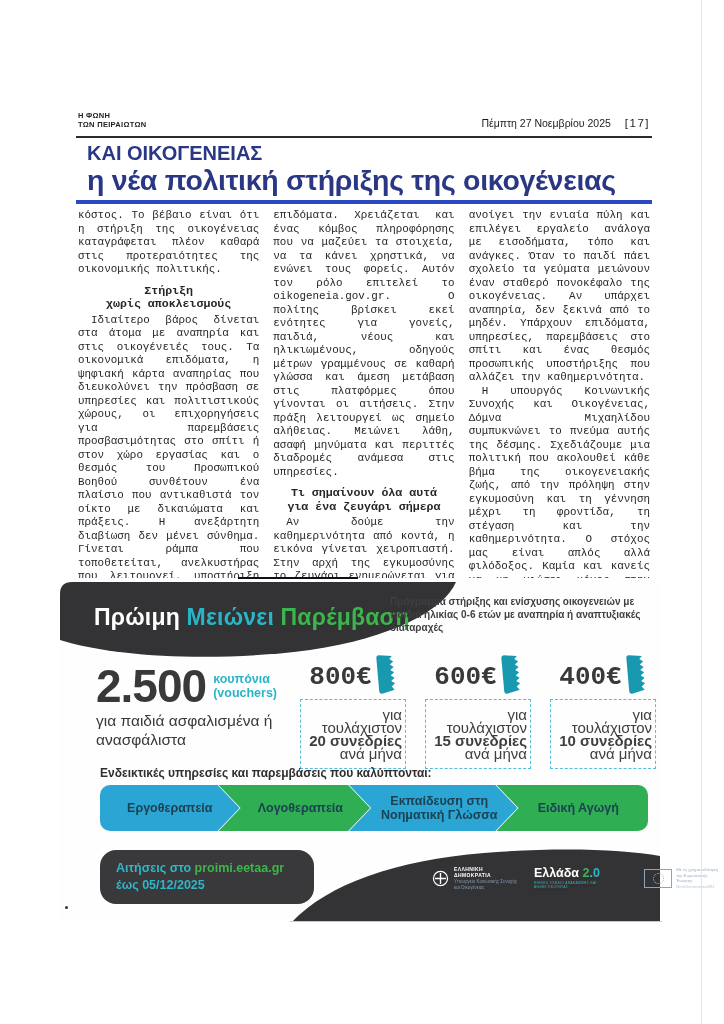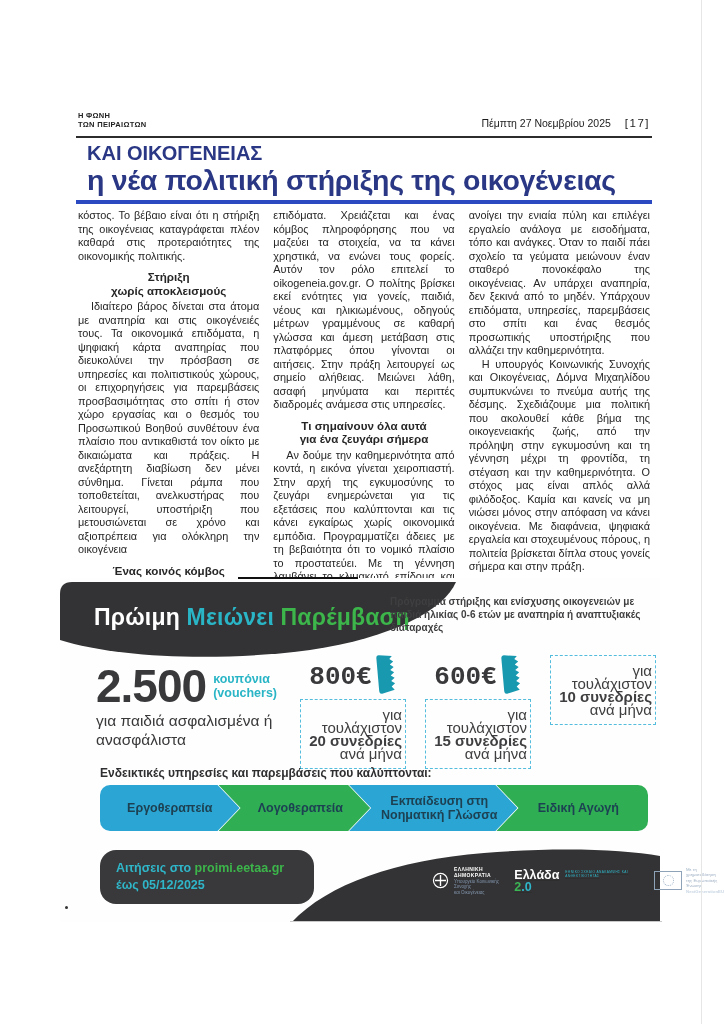--- a/index.html
+++ b/index.html
@@ -15,21 +15,21 @@
   .mast-rule{position:absolute;left:76px;top:136px;width:576px;height:1.5px;background:#2c2c2c;}
 
   
   .kicker{position:absolute;left:87px;top:142px;font-size:20px;font-weight:bold;color:#2a3784;}
   .headline{position:absolute;left:87px;top:164px;width:565px;font-size:28.5px;font-weight:bold;
             color:#2a3784;letter-spacing:-.3px;}
   .headline-rule{position:absolute;left:76px;top:200px;width:576px;height:4px;background:#2b49c0;}
 
   
   .columns{position:absolute;left:78px;top:209px;width:572px;height:372px;display:grid;
-           grid-template-columns:repeat(3,1fr);column-gap:14px;overflow:hidden;}
+           grid-template-columns:repeat(3,1fr);column-gap:14px;overflow:hidden;font-family:Liberation Mono, monospace;}
   .col{font-size:10.9px;line-height:13.5px;text-align:justify;color:#262626;}
   .block{margin:0;}
   .block.ind{text-indent:13px;}
   .block.hed{font-weight:bold;text-align:center;white-space:pre-line;text-indent:0;
              font-size:11.6px;line-height:13.5px;margin:7px 0 3px;}
 
   
   .info{position:absolute;left:60px;top:578px;width:600px;height:344px;background:#fefefe;}
   .info-topline{position:absolute;left:178px;top:-1px;width:120px;height:2px;background:#101010;}
   .swoosh{position:absolute;left:0;top:4px;width:398px;height:84px;}
@@ -73,21 +73,21 @@
               font-weight:bold;line-height:17px;}
   .ap-c{color:#2fb6c9;} .ap-g{color:#3cb54a;}
 
   .hill{position:absolute;left:232px;top:266px;width:368px;height:78px;}
   .logos{position:absolute;left:372px;top:288px;display:flex;align-items:center;gap:13px;}
   .gov{display:flex;align-items:center;gap:5px;}
   .emblem{width:17px;height:17px;flex:none;}
   .gov-text{display:flex;flex-direction:column;gap:1px;}
   .gov-l1{font-size:5px;font-weight:bold;color:#ffffff;letter-spacing:.4px;}
   .gov-l2,.gov-l3{font-size:4.5px;color:#8296ad;}
-  .gr20{display:flex;align-items:flex-start;text-decoration:underline;}
+  .gr20{display:flex;flex-direction:column;align-items:flex-start;text-decoration:underline;}
   .gr20-row{font-size:12.5px;font-weight:bold;line-height:12px;}
   .gr20-w{color:#ffffff;} .gr20-g{color:#3cb554;} .gr20-c{color:#2fb6c9;}
   .gr20-cap{font-size:3.2px;color:#2fb6c9;letter-spacing:.4px;margin-top:1.5px;}
   .eu{display:flex;align-items:center;gap:4px;}
   .eu-flag{width:26px;height:17px;border:1px solid #8ea2b8;display:flex;align-items:center;
            justify-content:center;flex:none;}
   .eu-circle{width:9px;height:9px;border:1px dotted #9fb3c8;border-radius:50%;}
   .eu-text{display:flex;flex-direction:column;gap:1px;}
   .eu-l{font-size:4.3px;color:#9fb0c4;}
   .eu-l.b{font-weight:bold;color:#c9d6e4;}
@@ -183,20 +183,26 @@
             </svg>
           </div>
           <div class="vbox">
             <span>για τουλάχιστον</span>
             <strong>15 συνεδρίες</strong>
             <span>ανά μήνα</span>
           </div>
         </div>
 
         <div class="vcard">
+          <div class="vhead">
+            <span class="vamount">400€</span>
+            <svg class="ticket" viewBox="0 0 24 42">
+              <path d="M3 3 Q3 0 6 0 L20 2 L17 5 L21 8 L17 11 L21 14 L17 17 L21 20 L17 23 L21 26 L17 29 L21 32 L17 35 L20 39 L6 42 Q3 42 3 39 Z" fill="#1899b0"></path>
+            </svg>
+          </div>
           <div class="vbox">
             <span>για τουλάχιστον</span>
             <strong>10 συνεδρίες</strong>
             <span>ανά μήνα</span>
           </div>
         </div>
       </div>
 
     <div class="services-label">Ενδεικτικές υπηρεσίες και παρεμβάσεις που καλύπτονται:</div>
     <div class="arrows">

